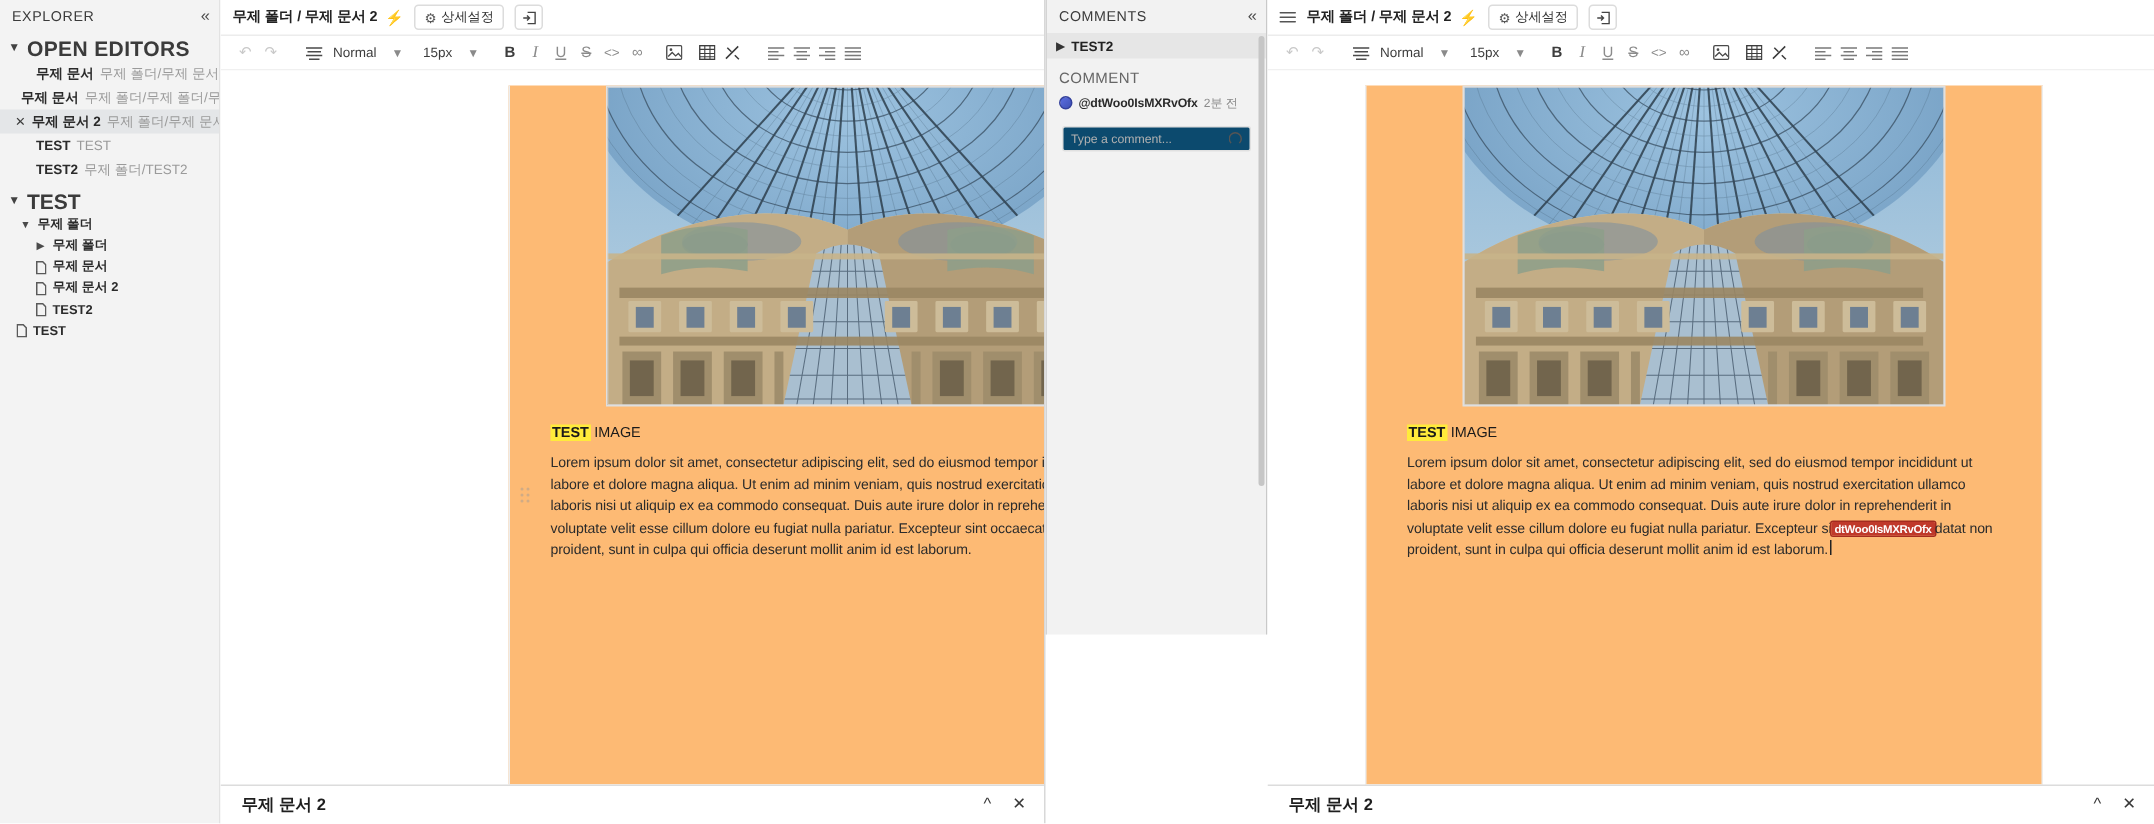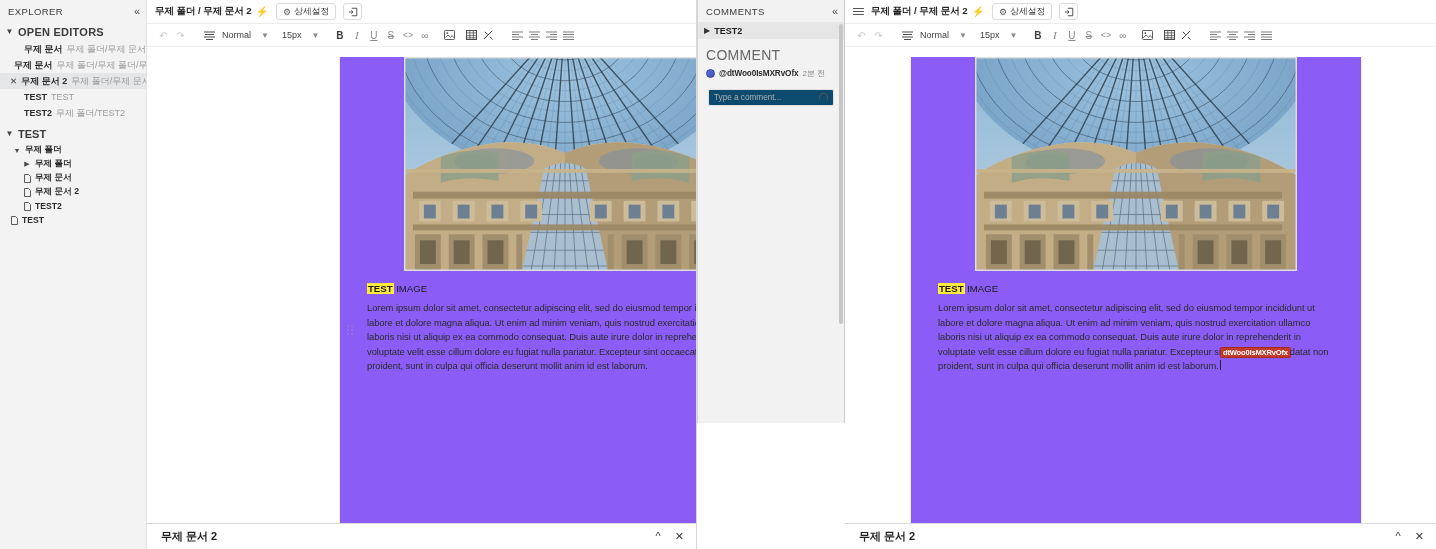--- a/index.html
+++ b/index.html
@@ -33,21 +33,21 @@
     color: #3b3b3b; text-transform: uppercase;
   }
   .collapse-icon { font-size: 11px; color: #4a4a4a; line-height: 1; cursor: pointer; }
 
   .section-head {
     height: 19px; display: flex; align-items: center;
     padding-left: 4px; gap: 3px;
   }
   .section-head .chev { font-size: 8px; color: #424242; width: 11px; text-align: center; }
   .section-head .lbl {
-    font-size: 11px; font-weight: bold; color: #3b3b3b;
+    font-size: 14px; font-weight: bold; color: #3b3b3b;
     letter-spacing: .25px; text-transform: uppercase;
   }
   .section-head.plain .lbl { text-transform: none; letter-spacing: 0; }
 
   .row {
     height: 16px; display: flex; align-items: center;
     gap: 4px; padding-left: 10px; font-size: 9px; white-space: nowrap; overflow: hidden;
   }
   .row.active { background: #e4e6e8; }
   .row .closeicon { width: 10px; font-size: 8.5px; color: #3b3b3b; text-align: center; }
@@ -106,21 +106,21 @@
     font-size: 9px; color: #3d3d3d; cursor: pointer; padding: 0 4px;
   }
   .sel .caret { color: #8a8a8a; font-size: 8px; }
   .gap8 { width: 8px; } .gap5 { width: 5px; } .gap12 { width: 12px; }
 
   .doc-area {
     position: absolute; left: 0; right: 0; top: 47px; bottom: 26px;
     background: #fff; overflow: hidden;
   }
   .page {
-    background: #8b5cf6; border-left: 1px solid #ededed; border-right: 1px solid #ededed;
+    background: #fdba74; border-left: 1px solid #ededed; border-right: 1px solid #ededed;
     height: 100%; margin: 0 auto; position: relative;
   }
   .page-left  { width: 452px; margin-left: 192px; }
   .page-right { width: 452px; margin-left: 65px; }
 
   .doc-img {
     width: 322px; height: 214px; margin: 10px auto 0; display: block;
     border: 1px solid #dfdfdf;
   }
   .body-wrap { padding: 0 26px 0 27px; position: relative; }
@@ -166,21 +166,21 @@
   }
   .cm-title { font-size: 9.5px; color: #3b3b3b; letter-spacing: .4px; text-transform: uppercase; }
   .cm-thread {
     height: 17px; display: flex; align-items: center; gap: 4px;
     padding-left: 6px; background: #e6e6e6;
   }
   .cm-thread .chev { font-size: 8px; color: #333; }
   .cm-thread .tname { font-size: 9px; font-weight: bold; color: #222; }
   .cm-body { padding: 8px 7px 0 8px; }
   .cm-label {
-    font-size: 14px; color: #666; letter-spacing: .3px;
+    font-size: 10px; color: #666; letter-spacing: .3px;
     text-transform: uppercase; margin-bottom: 5px;
   }
   .cm-user { display: flex; align-items: center; gap: 4px; }
   .avatar {
     width: 9px; height: 9px; border-radius: 50%;
     background: linear-gradient(135deg,#5b6ee1,#3f51b5);
     border: .5px solid #33409c; flex: 0 0 9px;
   }
   .cm-handle { font-size: 8.2px; font-weight: bold; color: #2a2a2a; letter-spacing: -.1px; }
   .cm-time { font-size: 8px; color: #8a8a8a; }

